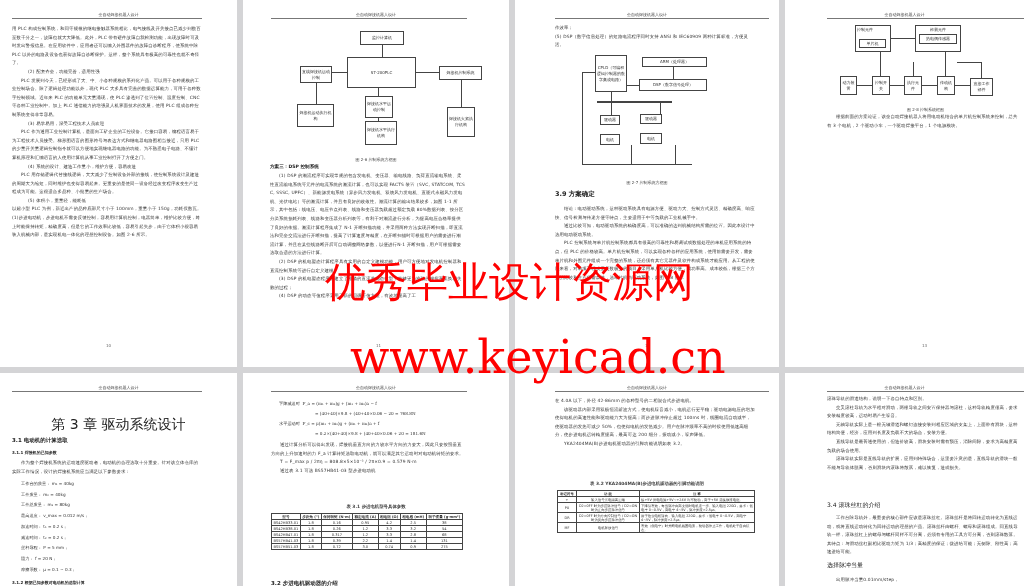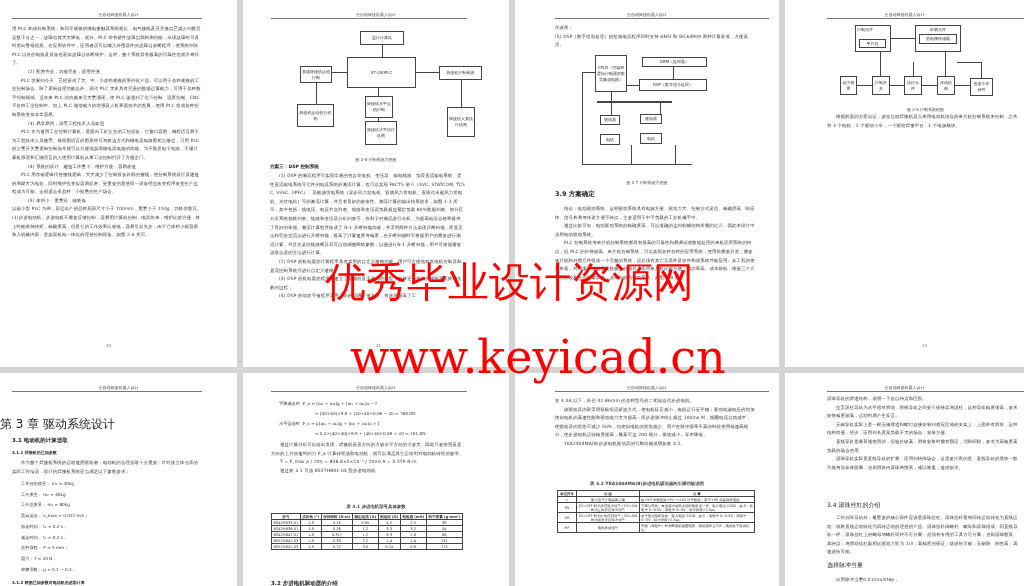--- a/index.html
+++ b/index.html
@@ -10,21 +10,21 @@
   .hdr .ln{position:absolute;top:18px;height:1px;background:#777;}
   .txt{position:absolute;font-size:4.4px;line-height:8.6px;color:#333;letter-spacing:0.15px;}
   .txt p{margin:0;text-indent:9px;white-space:normal;word-break:break-all;}
   .txt p.ni{text-indent:0;}
   .txt p.ind2{text-indent:16px;}
   .pn{position:absolute;font-size:4px;color:#666;}
   .box{position:absolute;border:1px solid #444;background:#fff;font-size:4px;color:#333;display:flex;align-items:center;justify-content:center;text-align:center;line-height:6px;box-sizing:border-box;padding:1px;}
   .arrow-v{position:absolute;width:1px;background:#444;}
   .arrow-h{position:absolute;height:1px;background:#444;}
   .caption{position:absolute;font-size:4px;color:#444;text-align:center;}
-  .h-chapter{position:absolute;font-size:12px;color:#222;width:100%;}
+  .h-chapter{position:absolute;font-size:14px;color:#222;text-align:center;width:100%;}
   .h2{position:absolute;font-size:6.5px;color:#222;font-weight:bold;}
   .h3{position:absolute;font-size:4.6px;color:#222;font-weight:bold;}
   table.doc{position:absolute;border-collapse:collapse;font-size:3.6px;color:#333;}
   table.doc td,table.doc th{border:0.8px solid #444;text-align:center;padding:0.5px 1px;font-weight:normal;}
   table.doc th{font-weight:bold;}
   .wm{position:absolute;color:#f00;font-family:"DejaVu Serif",serif;white-space:nowrap;pointer-events:none;margin-top:19px;}
 </style>
 </head>
 <body>
 

